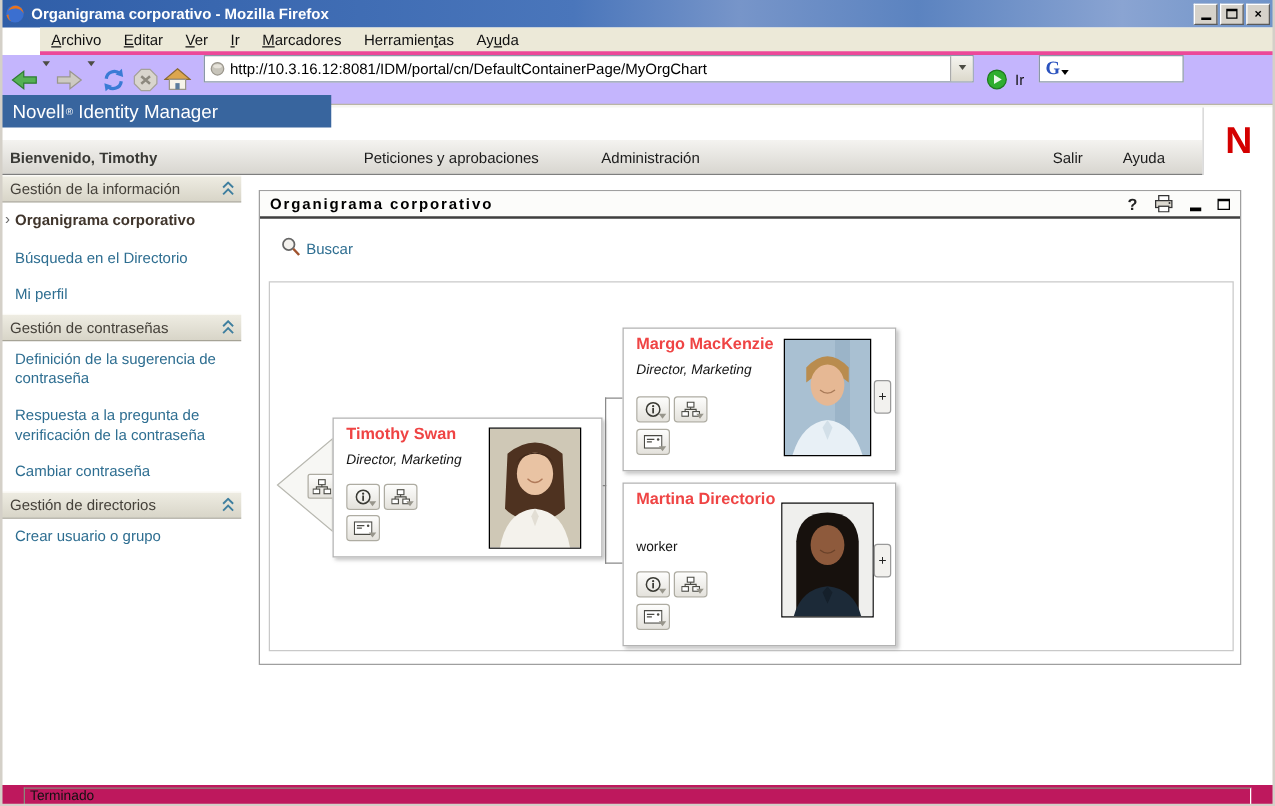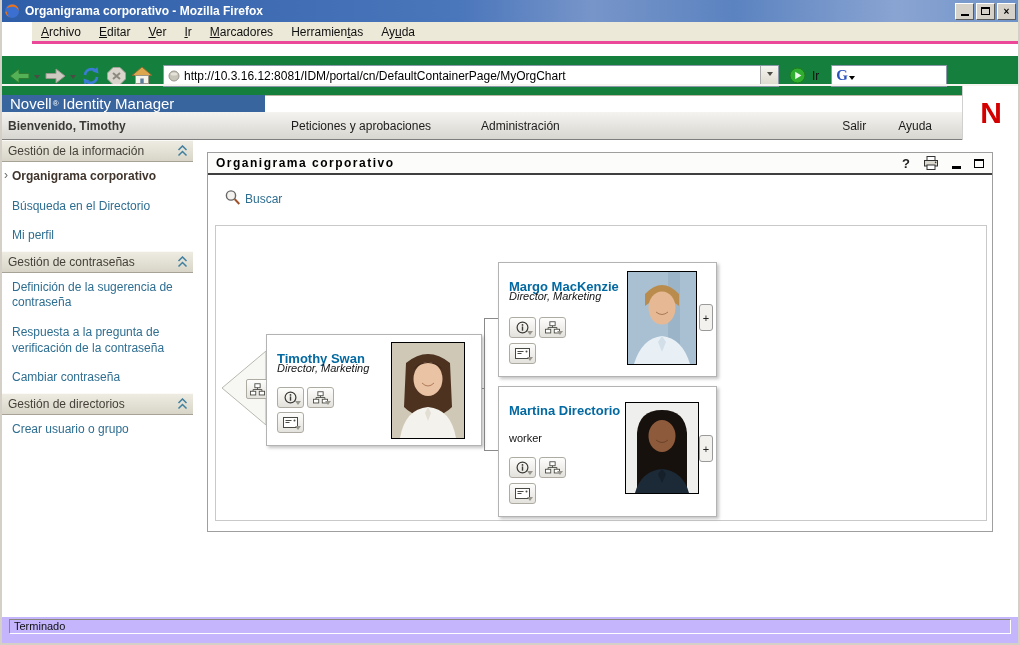--- a/index.html
+++ b/index.html
@@ -13,35 +13,35 @@
   .win-btns{margin-left:auto;display:flex;gap:2px;padding-right:4px;}
   .wbtn{width:17px;height:15px;background:#d6d2ca;border:1px solid;border-color:#ffffff #5a5a5a #5a5a5a #ffffff;
     display:flex;align-items:center;justify-content:center;color:#000;font-size:10px;font-weight:bold;cursor:default;}
   .g-min{width:8px;height:2px;background:#000;margin-top:8px;}
   .g-max{width:9px;height:8px;border:1px solid #000;border-top:2px solid #000;box-sizing:border-box;}
   .menubar{position:absolute;top:22px;left:0;width:100%;height:22px;background:#ece9d8;
     border-bottom:3px solid #ec4899;display:flex;align-items:center;font-size:12px;color:#111;box-sizing:border-box;margin-left:32px;}
   .menu-item{padding:3px 9px;cursor:default;}
   .menu-item u{text-decoration:underline;}
   .throbber{position:absolute;right:8px;top:4px;}
-  .toolbar{position:absolute;top:56px;left:0;width:100%;height:40px;background:#15803d;
-    border-bottom:1px solid #b9b5a5;box-sizing:border-box;display:flex;align-items:center;padding-left:6px;}
+  .toolbar{position:absolute;top:44px;left:0;width:100%;height:40px;background:#c4b5fd;
+    border-bottom:1px solid #b9b5a5;box-sizing:border-box;display:flex;padding-left:6px;}
   .tbtn{display:flex;align-items:center;margin:0 2px;cursor:default;}
   .caret{width:0;height:0;border:3px solid transparent;border-top:4px solid #4c4c44;margin:5px 2px 0 1px;}
   .urlbox{display:flex;align-items:center;background:#fff;border:1px solid #8a98a8;height:22px;width:616px;margin-left:8px;box-sizing:border-box;}
   .urlinput{border:none;outline:none;flex:1;font-size:12px;font-family:"Liberation Sans",sans-serif;color:#000;background:transparent;padding:0;height:16px;}
   .urldrop{width:17px;height:20px;background:linear-gradient(#f5f4ef,#dcd9cc);border-left:1px solid #aaa;
     display:flex;align-items:center;justify-content:center;cursor:default;}
   .gobox{display:flex;align-items:center;gap:6px;margin-left:10px;font-size:12px;color:#111;}
   .searchbox{display:flex;align-items:center;background:#fff;border:1px solid #8a98a8;height:22px;width:116px;margin-left:12px;padding-left:4px;box-sizing:border-box;}
   .glogo{font-family:"Liberation Serif",serif;font-weight:bold;color:#2a52be;font-size:15px;line-height:1;}
   .gcaret{width:0;height:0;border:3px solid transparent;border-top:4px solid #000;margin:8px 0 0 1px;}
   
   .prestrip{position:absolute;top:84px;left:0;width:100%;height:2px;background:#f6f5f0;}
-  .banner{position:absolute;top:86px;left:0;width:100%;height:26px;display:flex;align-items:flex-end;}
+  .banner{position:absolute;top:76px;left:0;width:100%;height:26px;display:flex;}
   .banner-left{width:265px;background:#38659e;color:#fff;display:flex;align-items:center;padding-left:10px;box-sizing:border-box;font-size:15px;}
   .banner-left sup{font-size:8px;margin:0 4px 0 1px;}
   .banner-right{flex:1;position:relative;
     background:linear-gradient(90deg,rgba(125,145,158,.15),rgba(152,164,172,.95) 78%),
                repeating-linear-gradient(90deg,#74909f 0 2px,#93a5af 2px 4px);}
   .banner-date{position:absolute;right:68px;top:6px;color:#fff;font-size:11px;}
   .tabrow{position:absolute;top:112px;left:0;width:100%;height:28px;box-sizing:border-box;
     background:linear-gradient(#f4f3f0,#d8d6d0);border-bottom:1px solid #7e7e7e;}
   .welcome{position:absolute;left:8px;top:7px;font-weight:bold;font-size:12px;color:#3a3a36;}
   .tabs{position:absolute;left:255px;right:78px;top:0;height:100%;display:flex;align-items:center;font-size:12px;color:#1c1c1c;}
@@ -71,21 +71,21 @@
   .searchlink{position:absolute;left:16px;top:36px;display:flex;align-items:flex-end;gap:4px;color:#2e6e91;font-size:12px;cursor:pointer;}
   .chartbox{position:absolute;left:7px;top:72px;width:770px;height:294px;border:1px solid #c9c9c9;}
   
   .tri{position:absolute;left:4px;top:124px;cursor:pointer;}
   .tri-btn{position:absolute;left:30px;top:153px;width:21px;height:18px;background:linear-gradient(#fdfdfc,#e4e2dc);
     border:1px solid #aeaca2;border-radius:2px;display:flex;align-items:center;justify-content:center;cursor:pointer;}
   .card{position:absolute;background:#fff;border:1px solid #b3b3b3;box-shadow:2px 2px 3px rgba(110,110,110,.4);}
   .card.c0{left:50px;top:108px;width:214px;height:110px;}
   .card.c1{left:282px;top:36px;width:217px;height:113px;}
   .card.c2{left:282px;top:160px;width:217px;height:129px;}
-  .c-name{position:absolute;left:10px;top:16px;width:116px;font-size:13px;font-weight:bold;color:#0369a1;line-height:1.18;cursor:pointer;}
+  .c-name{position:absolute;left:10px;top:4px;width:116px;font-size:13px;font-weight:bold;color:#ef4444;line-height:1.18;cursor:pointer;}
   .c-role{position:absolute;left:10px;font-size:11px;color:#141414;}
   .c0 .c-role,.c1 .c-role{top:27px;font-style:italic;} .c2 .c-role{top:45px;}
   .btnrow{position:absolute;left:10px;display:flex;gap:3px;}
   .c0 .r1{top:52px;} .c0 .r2{top:77px;}
   .c1 .r1{top:54px;} .c1 .r2{top:80px;}
   .c2 .r1{top:70px;} .c2 .r2{top:96px;}
   .ibtn{width:27px;height:21px;background:linear-gradient(#fdfdfc,#e4e2dc);border:1px solid #aeaca2;border-radius:3px;
     position:relative;display:flex;align-items:center;justify-content:center;cursor:pointer;box-sizing:border-box;}
   .ibtn::after{content:"";position:absolute;right:2px;bottom:2px;width:0;height:0;
     border-left:3px solid transparent;border-right:3px solid transparent;border-top:4px solid #98968c;}
@@ -94,21 +94,21 @@
   .c1 .photo{left:128px;top:8px;width:68px;height:92px;}
   .c2 .photo{left:126px;top:15px;width:72px;height:90px;}
   .photo svg{display:block;width:100%;height:100%;}
   .vline{position:absolute;left:268px;top:92px;width:1px;height:133px;background:#8a8a8a;}
   .hstub{position:absolute;height:1px;background:#8a8a8a;}
   .hs1{left:268px;top:92px;width:15px;} .hs2{left:268px;top:224px;width:15px;} .hs3{left:264px;top:162px;width:5px;}
   .plus{position:absolute;width:12px;height:25px;background:#f2f1ee;border:1px solid #9a9a9a;border-radius:3px;
     font-size:11px;display:flex;align-items:center;justify-content:center;cursor:pointer;color:#222;}
   .p1{left:483px;top:78px;} .p2{left:483px;top:209px;}
   
-  .statusbar{position:absolute;left:0;bottom:0;width:100%;height:28px;background:#c4b5fd;box-sizing:border-box;padding:2px 9px;}
+  .statusbar{position:absolute;left:0;bottom:0;width:100%;height:17px;background:#be185d;box-sizing:border-box;padding:2px 19px;}
   .status-field{height:13px;border:1px solid;border-color:#8a887c #ffffff #ffffff #8a887c;font-size:11px;line-height:12px;padding-left:4px;color:#111;}
   .winframe{position:absolute;inset:0;border:2px solid #d4d0c8;border-top:none;pointer-events:none;z-index:50;box-sizing:border-box;}
 </style>
 </head>
 <body>
 
 <div class="titlebar">
   <svg class="fx-icon" viewBox="0 0 16 16">
     <circle cx="8" cy="8" r="7" fill="#3b6fd0"></circle>
     <path d="M2.5 5.5 Q5 1 9.5 1.6 Q14 2.4 15 8 Q13 4 9 3.8 Q5.5 3.6 2.5 5.5 Z" fill="#e8731a"></path>

